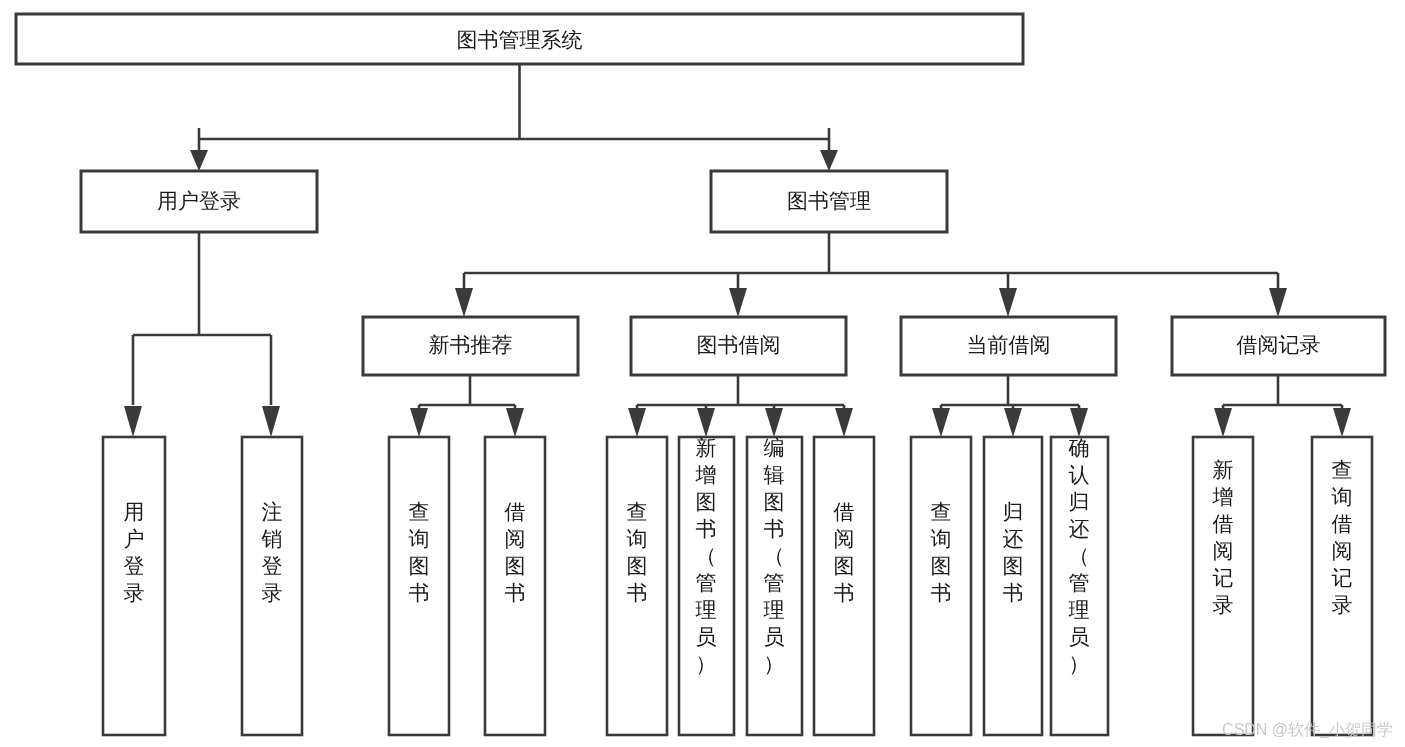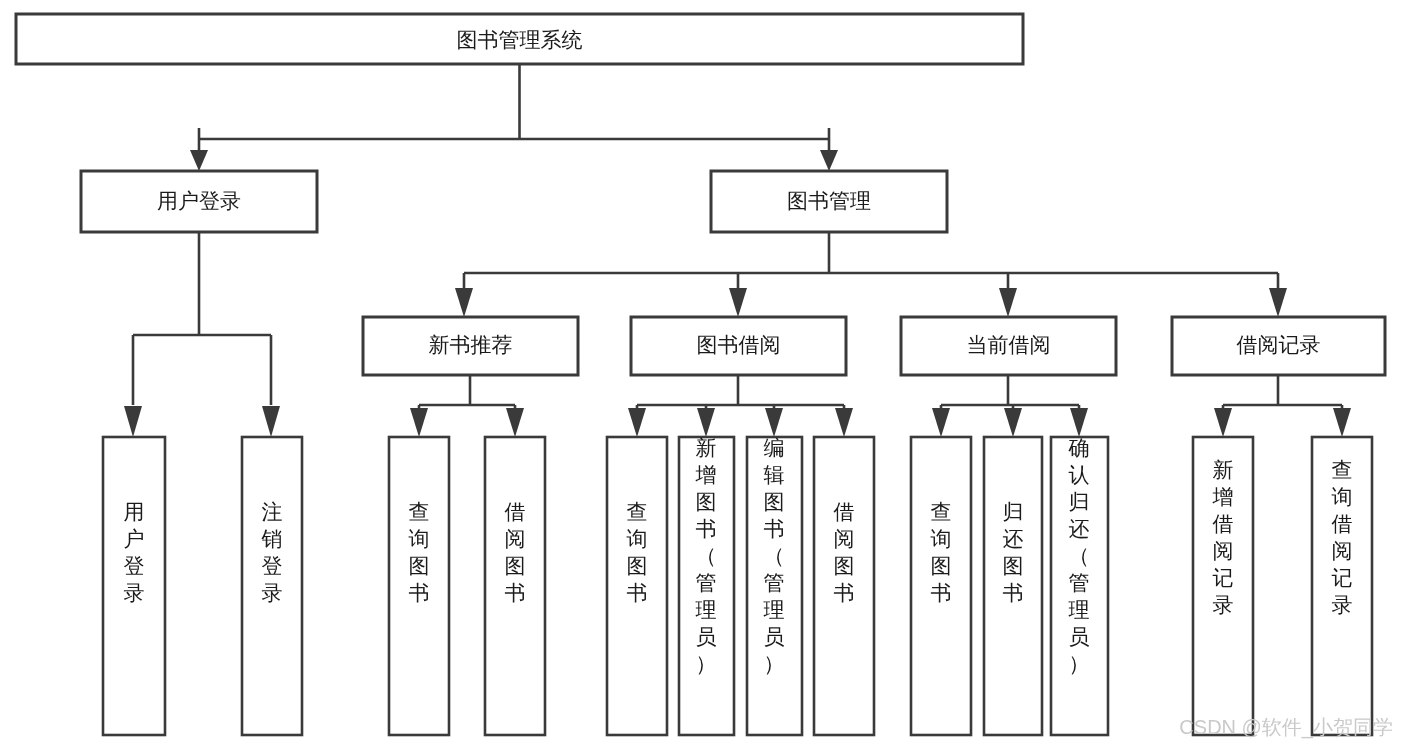--- a/index.html
+++ b/index.html
@@ -57,21 +57,21 @@
     fill: #1b1b1b;
     font-family: "Liberation Sans", "DejaVu Sans", sans-serif;
     font-size: 21px;
     text-anchor: middle;
   }
   .watermark-text {
     position: absolute;
     right: 12px;
     bottom: 6px;
     color: #c9c9c9;
-    font-size: 20px;
+    font-size: 16px;
     font-family: "Liberation Sans", "DejaVu Sans", sans-serif;
     white-space: nowrap;
     user-select: none;
   }
 </style>
 </head>
 <body>
 
 <div id="diagram-root">
 

